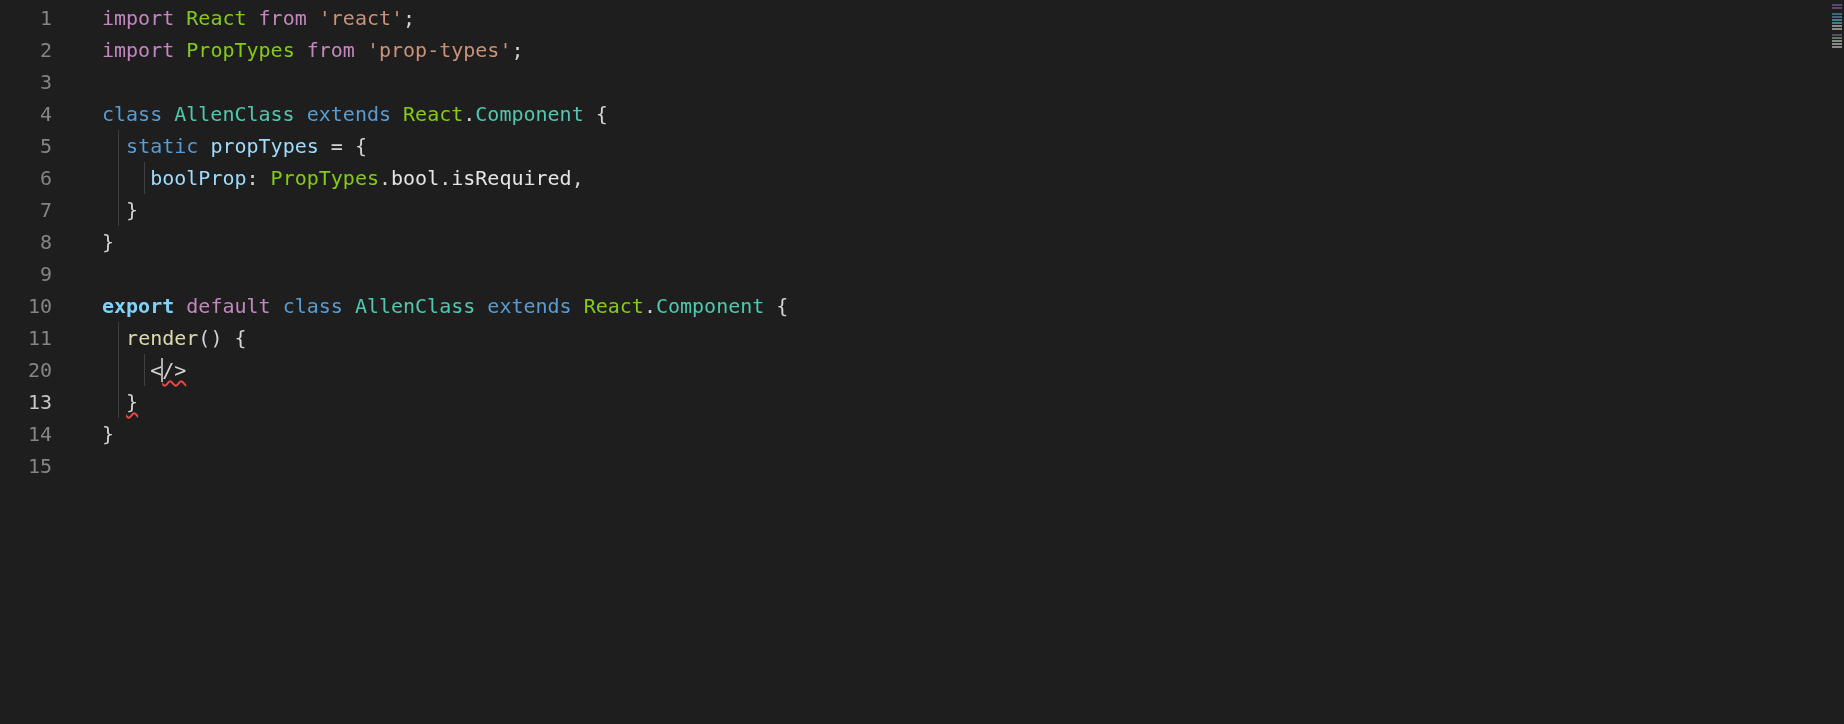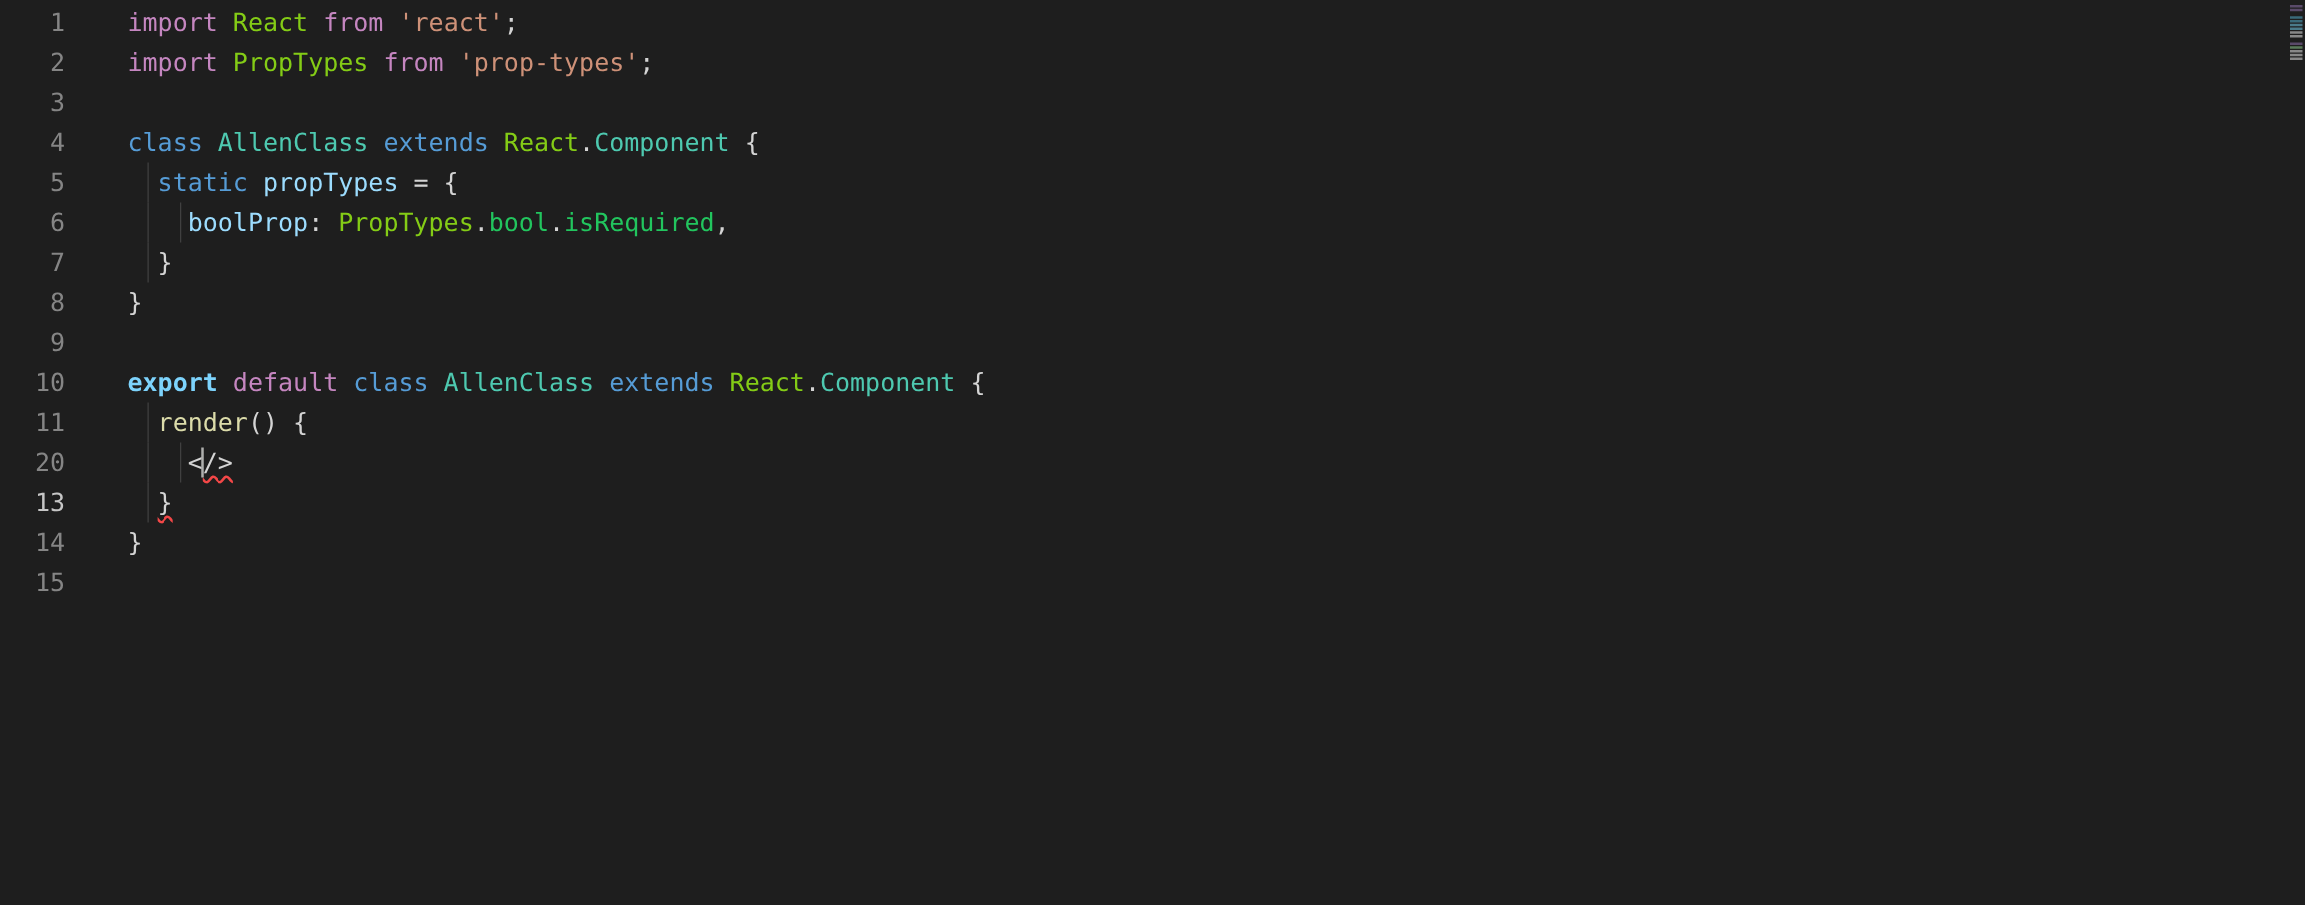--- a/index.html
+++ b/index.html
@@ -67,21 +67,21 @@
   .kw-extends { color: #569cd6; text-align: right; }
   .kw-static { color: #569cd6; }
   .kw-export { color: #7dd3fc; font-weight: bold; }
   .kw-default { color: #c586c0; }
   .ident { color: #84cc16; }
   .typename { color: #4ec9b0; }
   .func { color: #dcdcaa; }
   .str { color: #ce9178; }
   .punct { color: #d4d4d4; }
   .prop { color: #9cdcfe; }
-  .member { color: #22c55e; }
+  .member { color: #e5e5e5; }
   .plain { color: #d4d4d4; }
 
   .cursor {
     display: inline-block;
     width: 2px;
     height: 24px;
     background: #aeafad;
     vertical-align: text-bottom;
     position: relative;
     top: 0px;

